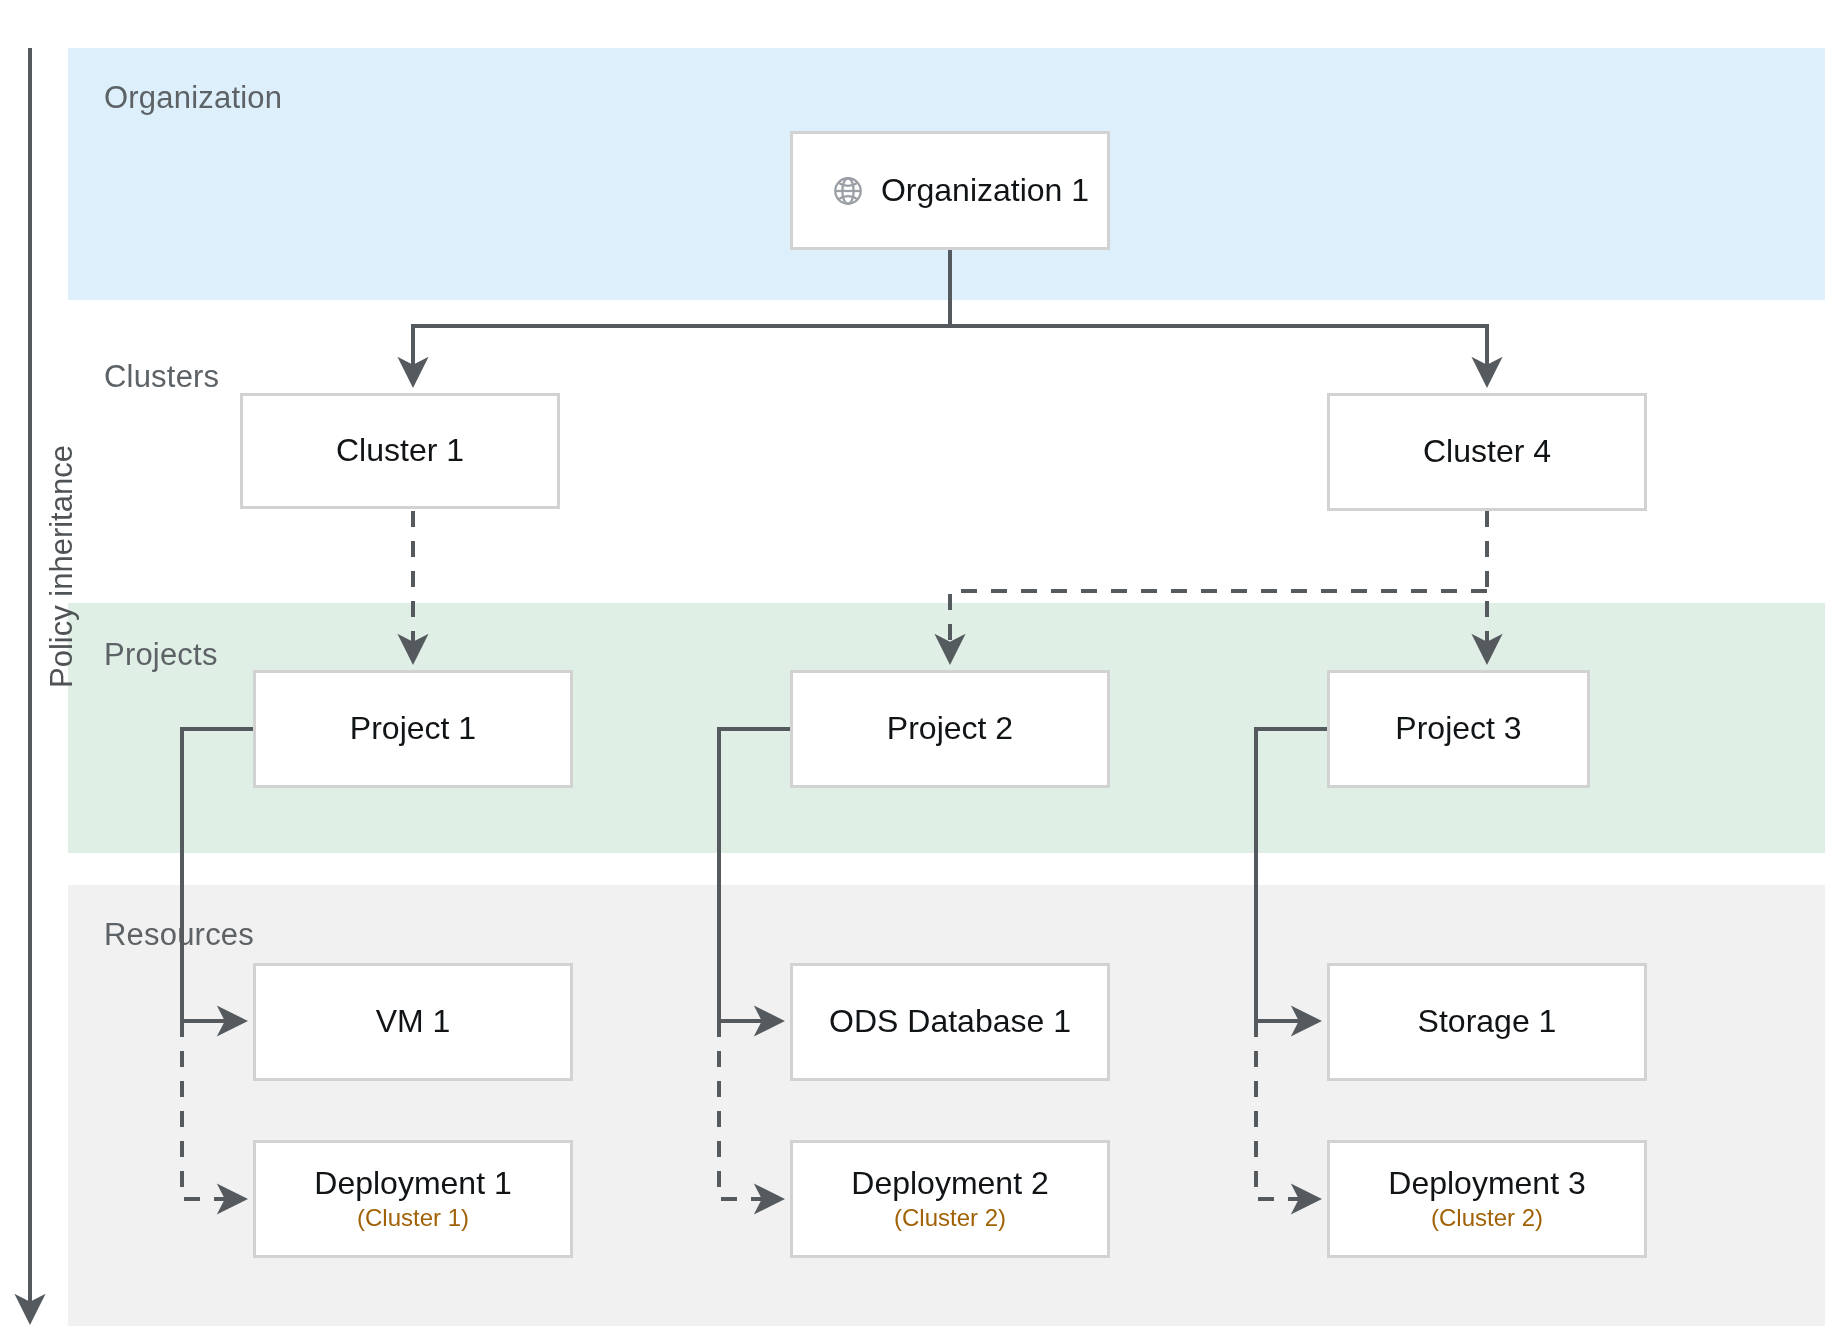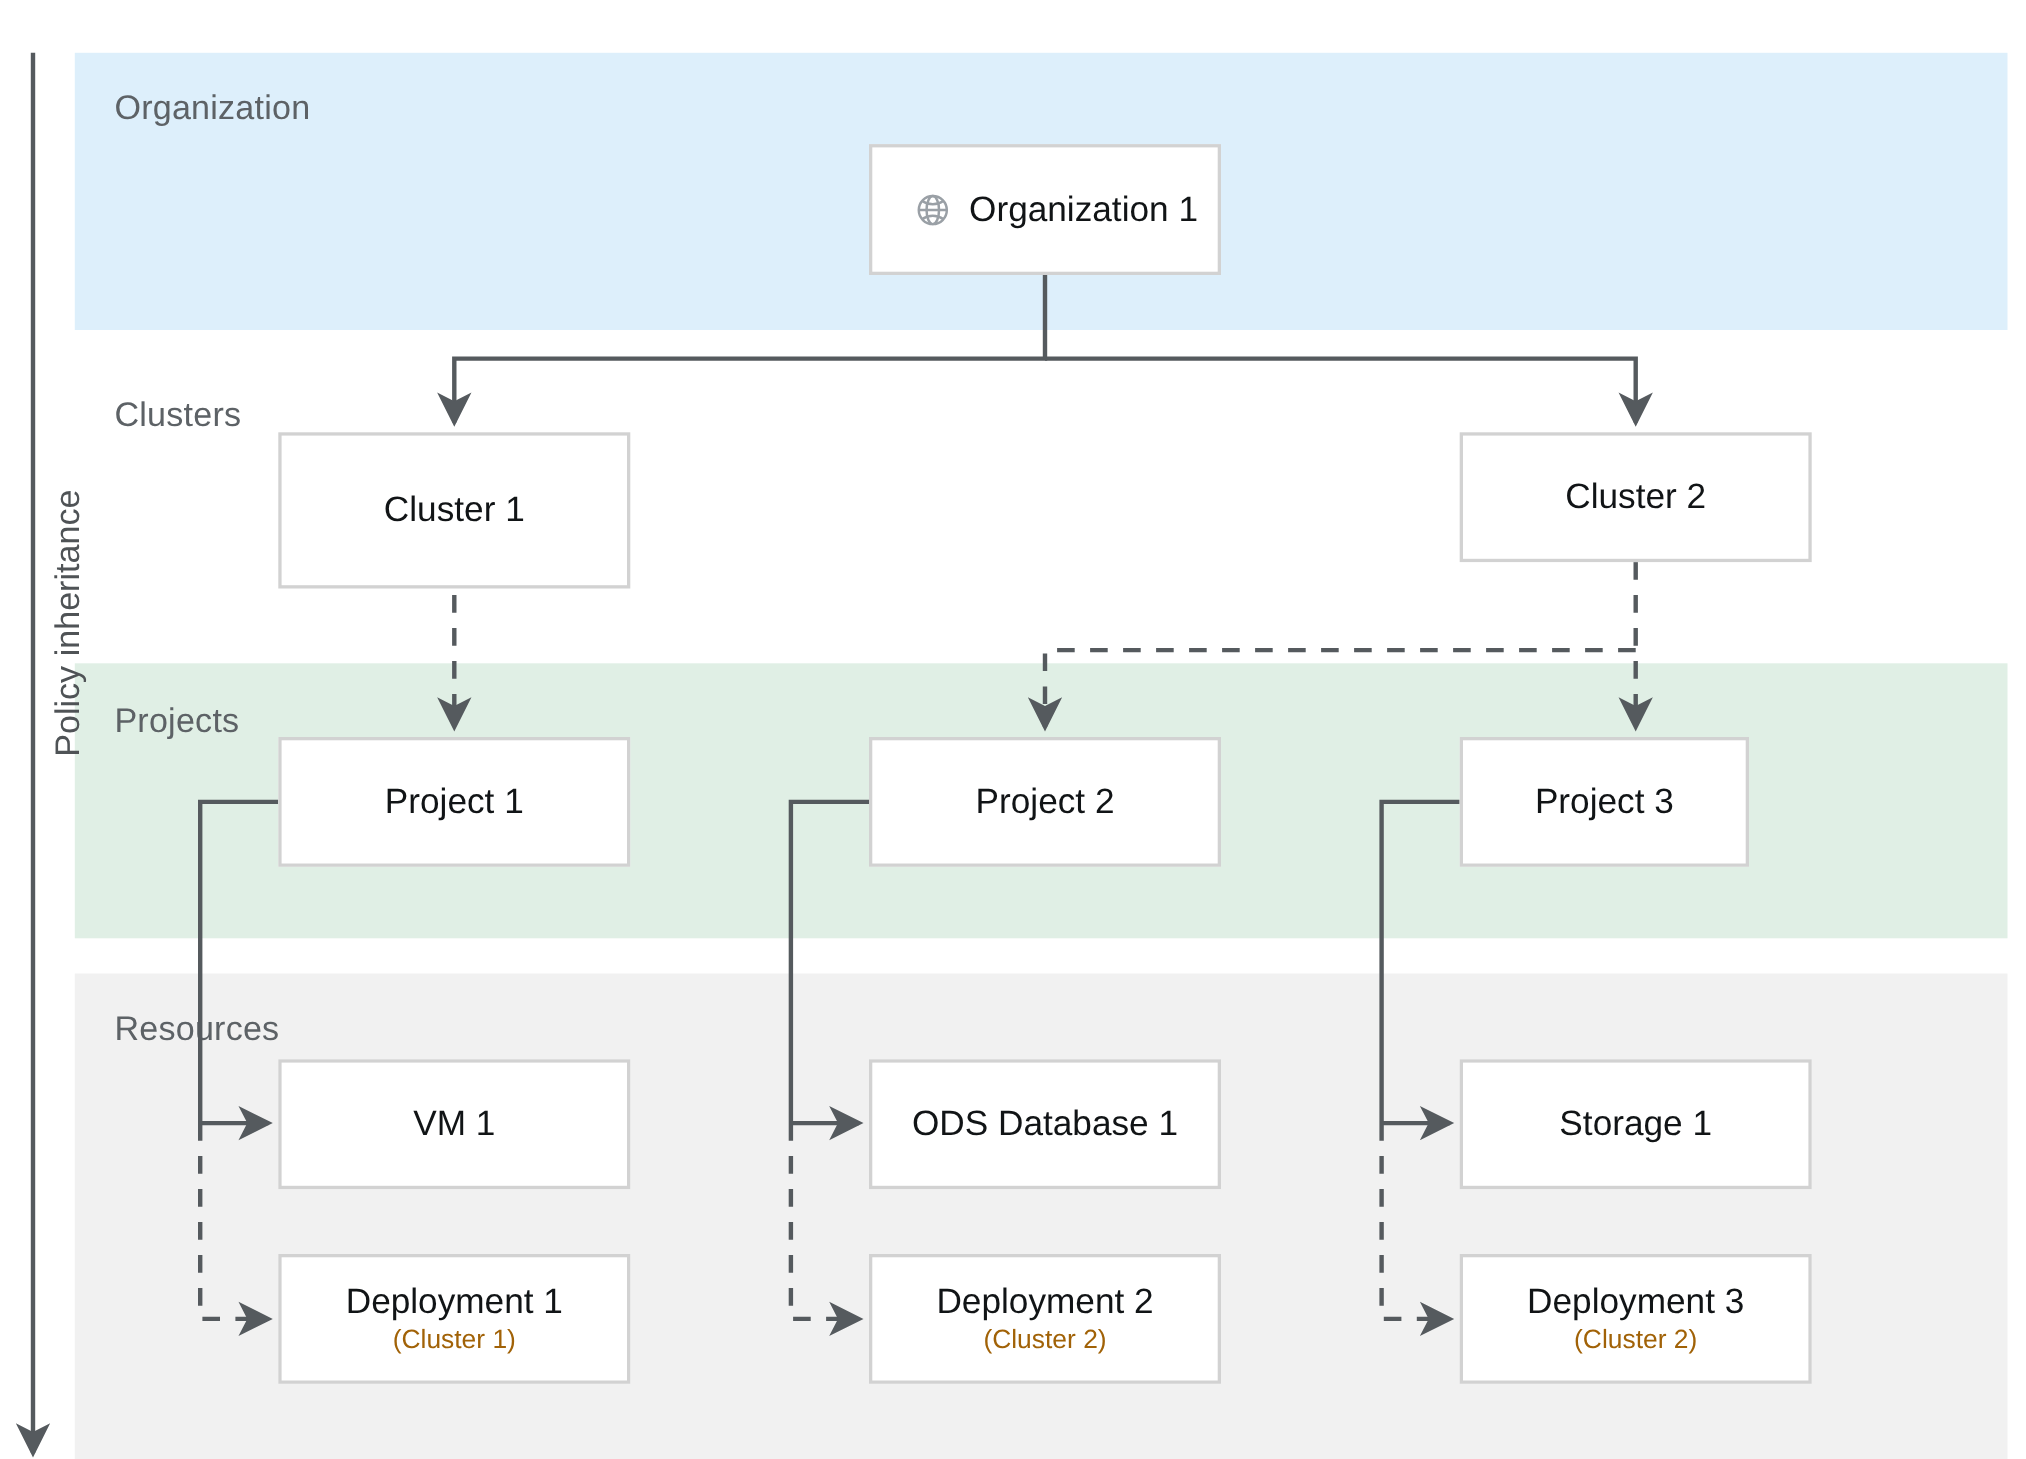--- a/index.html
+++ b/index.html
@@ -72,25 +72,25 @@
         <circle cx="12" cy="12" r="9"></circle>
         <ellipse cx="12" cy="12" rx="4" ry="9"></ellipse>
         <line x1="3" y1="12" x2="21" y2="12"></line>
         <path d="M5.2 6.2 A12 12 0 0 0 18.8 6.2"></path>
         <path d="M5.2 17.8 A12 12 0 0 1 18.8 17.8"></path>
       </svg>
     </span>
     <span class="title">Organization 1</span>
   </div>
 
-  <div class="node" style="left:253px;top:365px;width:320px;height:142px;">
+  <div class="node" style="left:240px;top:365px;width:320px;height:116px;">
     <span class="title">Cluster 1</span>
   </div>
   <div class="node" style="left:1327px;top:365px;width:320px;height:118px;">
-    <span class="title">Cluster 2</span>
+    <span class="title">Cluster 4</span>
   </div>
 
   <div class="node" style="left:253px;top:642px;width:320px;height:118px;">
     <span class="title">Project 1</span>
   </div>
   <div class="node" style="left:790px;top:642px;width:320px;height:118px;">
     <span class="title">Project 2</span>
   </div>
   <div class="node" style="left:1327px;top:642px;width:263px;height:118px;">
     <span class="title">Project 3</span>

